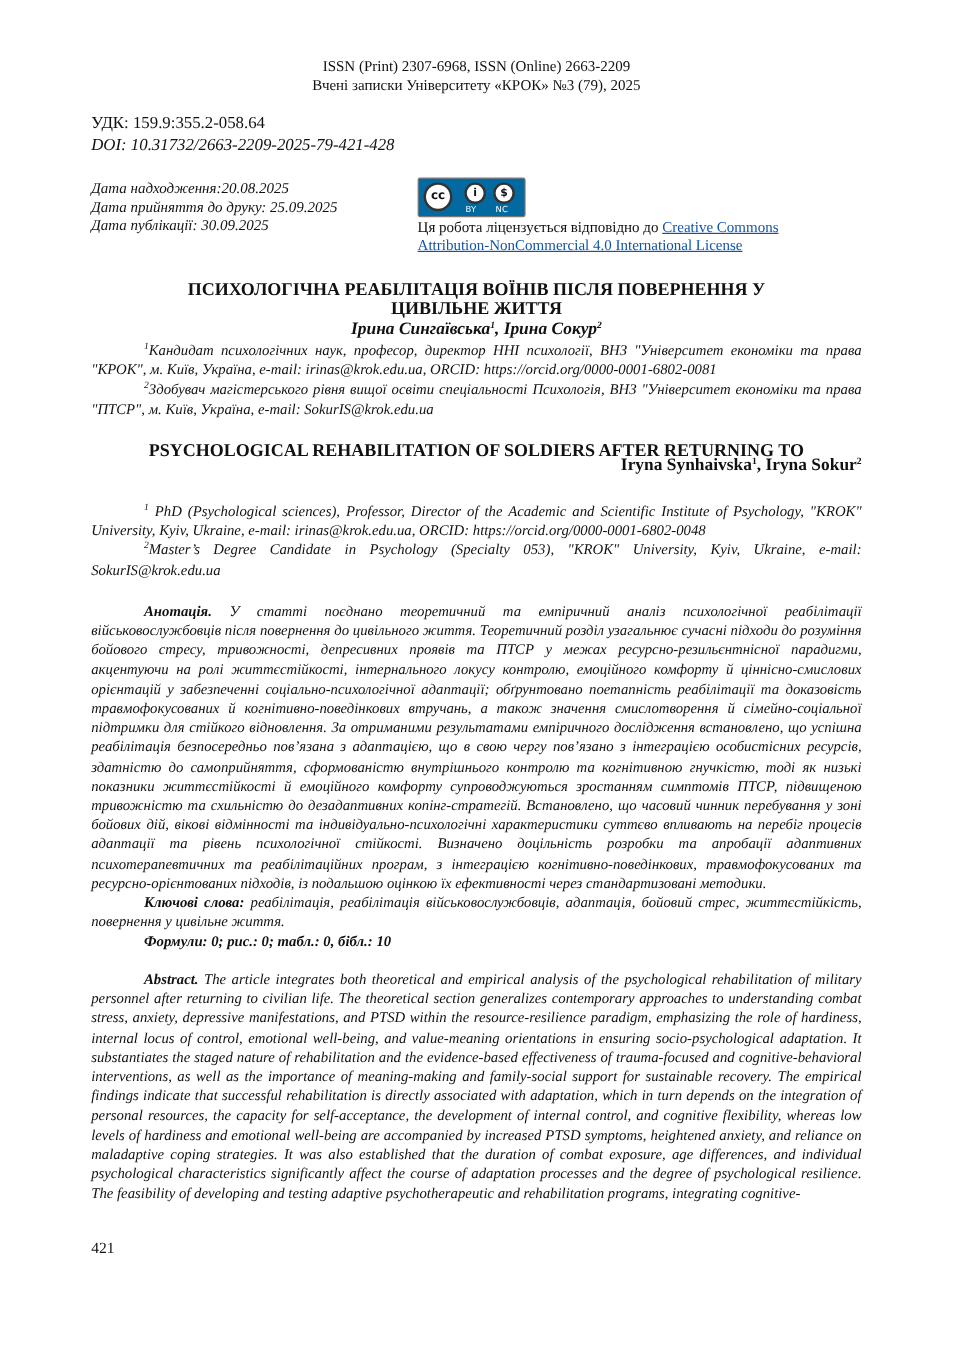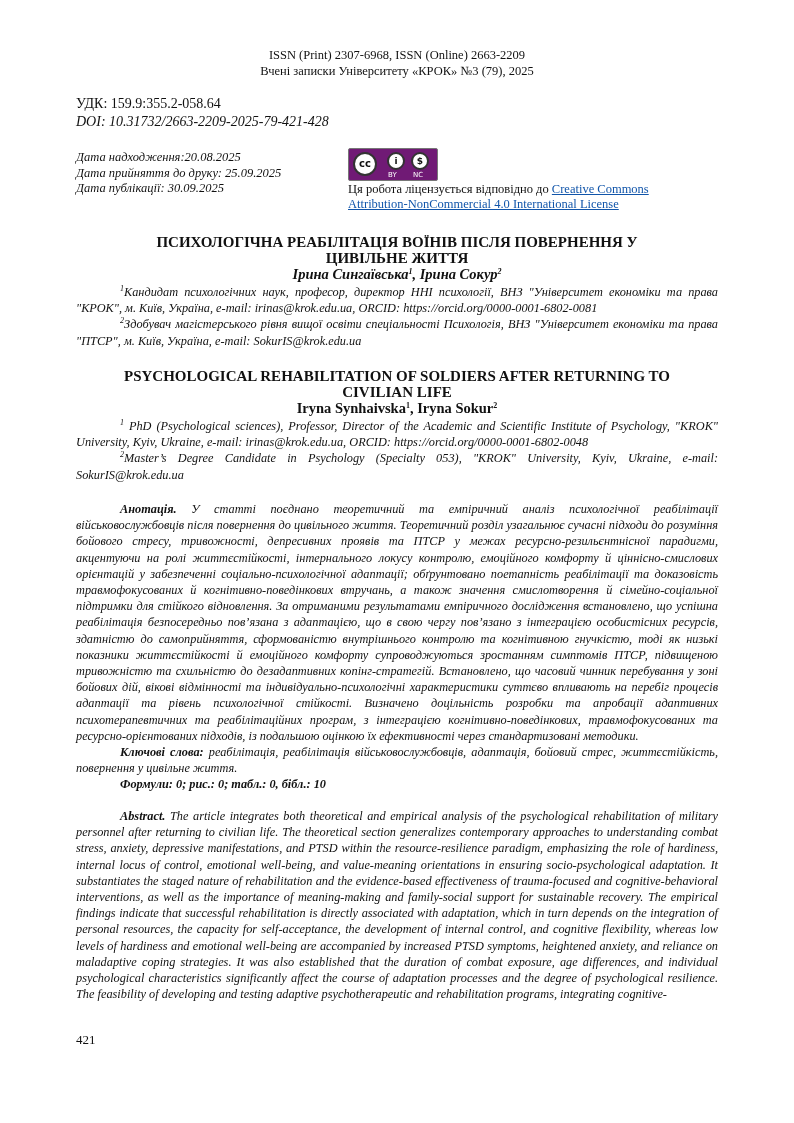--- a/index.html
+++ b/index.html
@@ -2,21 +2,21 @@
 <html><head>
 <meta charset="utf-8">
 <style>
   html, body { margin: 0; padding: 0; background: #ffffff; }
   body { width: 794px; height: 1123px; position: relative; overflow: hidden; color: #111; font-family: "Liberation Serif", serif; }
   .page { position: absolute; left: 76px; top: 0; width: 642px; }
   .hdr { text-align: center; font-size: 12.5px; line-height: 16px; position: absolute; top: 47px; left: 0; width: 642px; }
   .udk { position: absolute; top: 95px; left: 0; font-size: 14px; line-height: 18px; }
   .doi { font-style: italic; }
   .dates { position: absolute; top: 150px; left: 0; font-size: 12.5px; line-height: 15.5px; font-style: italic; }
-  .cc { position: absolute; top: 148px; left: 272px; width: 88px; height: 31px; background: #701a75; border: 1px solid #777; border-radius: 2px; }
+  .cc { position: absolute; top: 148px; left: 272px; width: 88px; height: 31px; background: #0369a1; border: 1px solid #777; border-radius: 2px; }
   .cc .circ { position: absolute; top: 3px; width: 18px; height: 18px; border-radius: 50%; background: #fff; border: 2px solid #333; box-sizing: border-box; font: bold 9px "DejaVu Sans", sans-serif; text-align: center; line-height: 14px; color: #111; }
   .cc .big { width: 24px; height: 24px; top: 3px; left: 4px; line-height: 20px; font-size: 10px; }
   .cc .lbl { position: absolute; bottom: 1px; font: 7px "DejaVu Sans", sans-serif; color: #fff; }
   .lic { position: absolute; top: 182px; left: 272px; font-size: 12.5px; line-height: 15px; width: 380px; }
   .lic a { color: #1155aa; text-decoration: underline; }
   .title { position: absolute; left: 0; width: 642px; text-align: center; font-weight: bold; font-size: 15px; line-height: 16px; }
   .authors { position: absolute; left: 0; width: 642px; text-align: center; font-weight: bold; font-style: italic; font-size: 14.5px; line-height: 17px; }
   .authors.en { font-style: normal; }
   .aff { position: absolute; left: 0; width: 642px; font-style: italic; font-size: 12.3px; line-height: 16.2px; text-align: justify; }
   .aff p { margin: 0; text-indent: 44px; }
@@ -66,23 +66,22 @@
   <div class="authors" style="top:266px;">
     <span>Ірина Сингаївська</span><sup>1</sup>, <span>Ірина Сокур</span><sup>2</sup>
   </div>
   <div class="aff" style="top:284px;">
     <p><sup>1</sup><span>Кандидат психологічних наук, професор, директор ННІ психології, ВНЗ "Університет економіки та права "КРОК", м. Київ, Україна, e-mail: irinas@krok.edu.ua, ORCID: https://orcid.org/0000-0001-6802-0081</span></p>
     <p><sup>2</sup><span>Здобувач магістерського рівня вищої освіти спеціальності Психологія, ВНЗ "Університет економіки та права "ПТСР", м. Київ, Україна, e-mail: SokurIS@krok.edu.ua</span></p>
   </div>
 
   <div class="title" style="top:368px;">
     <div>PSYCHOLOGICAL REHABILITATION OF SOLDIERS AFTER RETURNING TO</div>
-    <div>CIVILIAN LIFE</div>
   </div>
-  <div class="authors en" style="top:400px;">
+  <div class="authors en" style="top:380px;text-align:right;">
     <span>Iryna Synhaivska</span><sup>1</sup>, <span>Iryna Sokur</span><sup>2</sup>
   </div>
   <div class="aff" style="top:418px;">
     <p><sup>1</sup><span> PhD (Psychological sciences), Professor, Director of the Academic and Scientific Institute of Psychology, "KROK" University, Kyiv, Ukraine, e-mail: irinas@krok.edu.ua, ORCID: https://orcid.org/0000-0001-6802-0048</span></p>
     <p><sup>2</sup><span>Master’s Degree Candidate in Psychology (Specialty 053), "KROK" University, Kyiv, Ukraine, e-mail: SokurIS@krok.edu.ua</span></p>
   </div>
 
   <div class="abs" style="top:501px;">
     <p><span class="b">Анотація.</span><span> У статті поєднано теоретичний та емпіричний аналіз психологічної реабілітації військовослужбовців після повернення до цивільного життя. Теоретичний розділ узагальнює сучасні підходи до розуміння бойового стресу, тривожності, депресивних проявів та ПТСР у межах ресурсно-резильєнтнісної парадигми, акцентуючи на ролі життєстійкості, інтернального локусу контролю, емоційного комфорту й ціннісно-смислових орієнтацій у забезпеченні соціально-психологічної адаптації; обґрунтовано поетапність реабілітації та доказовість травмофокусованих й когнітивно-поведінкових втручань, а також значення смислотворення й сімейно-соціальної підтримки для стійкого відновлення. За отриманими результатами емпіричного дослідження встановлено, що успішна реабілітація безпосередньо пов’язана з адаптацією, що в свою чергу пов’язано з інтеграцією особистісних ресурсів, здатністю до самоприйняття, сформованістю внутрішнього контролю та когнітивною гнучкістю, тоді як низькі показники життєстійкості й емоційного комфорту супроводжуються зростанням симптомів ПТСР, підвищеною тривожністю та схильністю до дезадаптивних копінг-стратегій. Встановлено, що часовий чинник перебування у зоні бойових дій, вікові відмінності та індивідуально-психологічні характеристики суттєво впливають на перебіг процесів адаптації та рівень психологічної стійкості. Визначено доцільність розробки та апробації адаптивних психотерапевтичних та реабілітаційних програм, з інтеграцією когнітивно-поведінкових, травмофокусованих та ресурсно-орієнтованих підходів, із подальшою оцінкою їх ефективності через стандартизовані методики.</span></p>
     <p><span class="b">Ключові слова:</span><span> реабілітація, реабілітація військовослужбовців, адаптація, бойовий стрес, життєстійкість, повернення у цивільне життя.</span></p>

